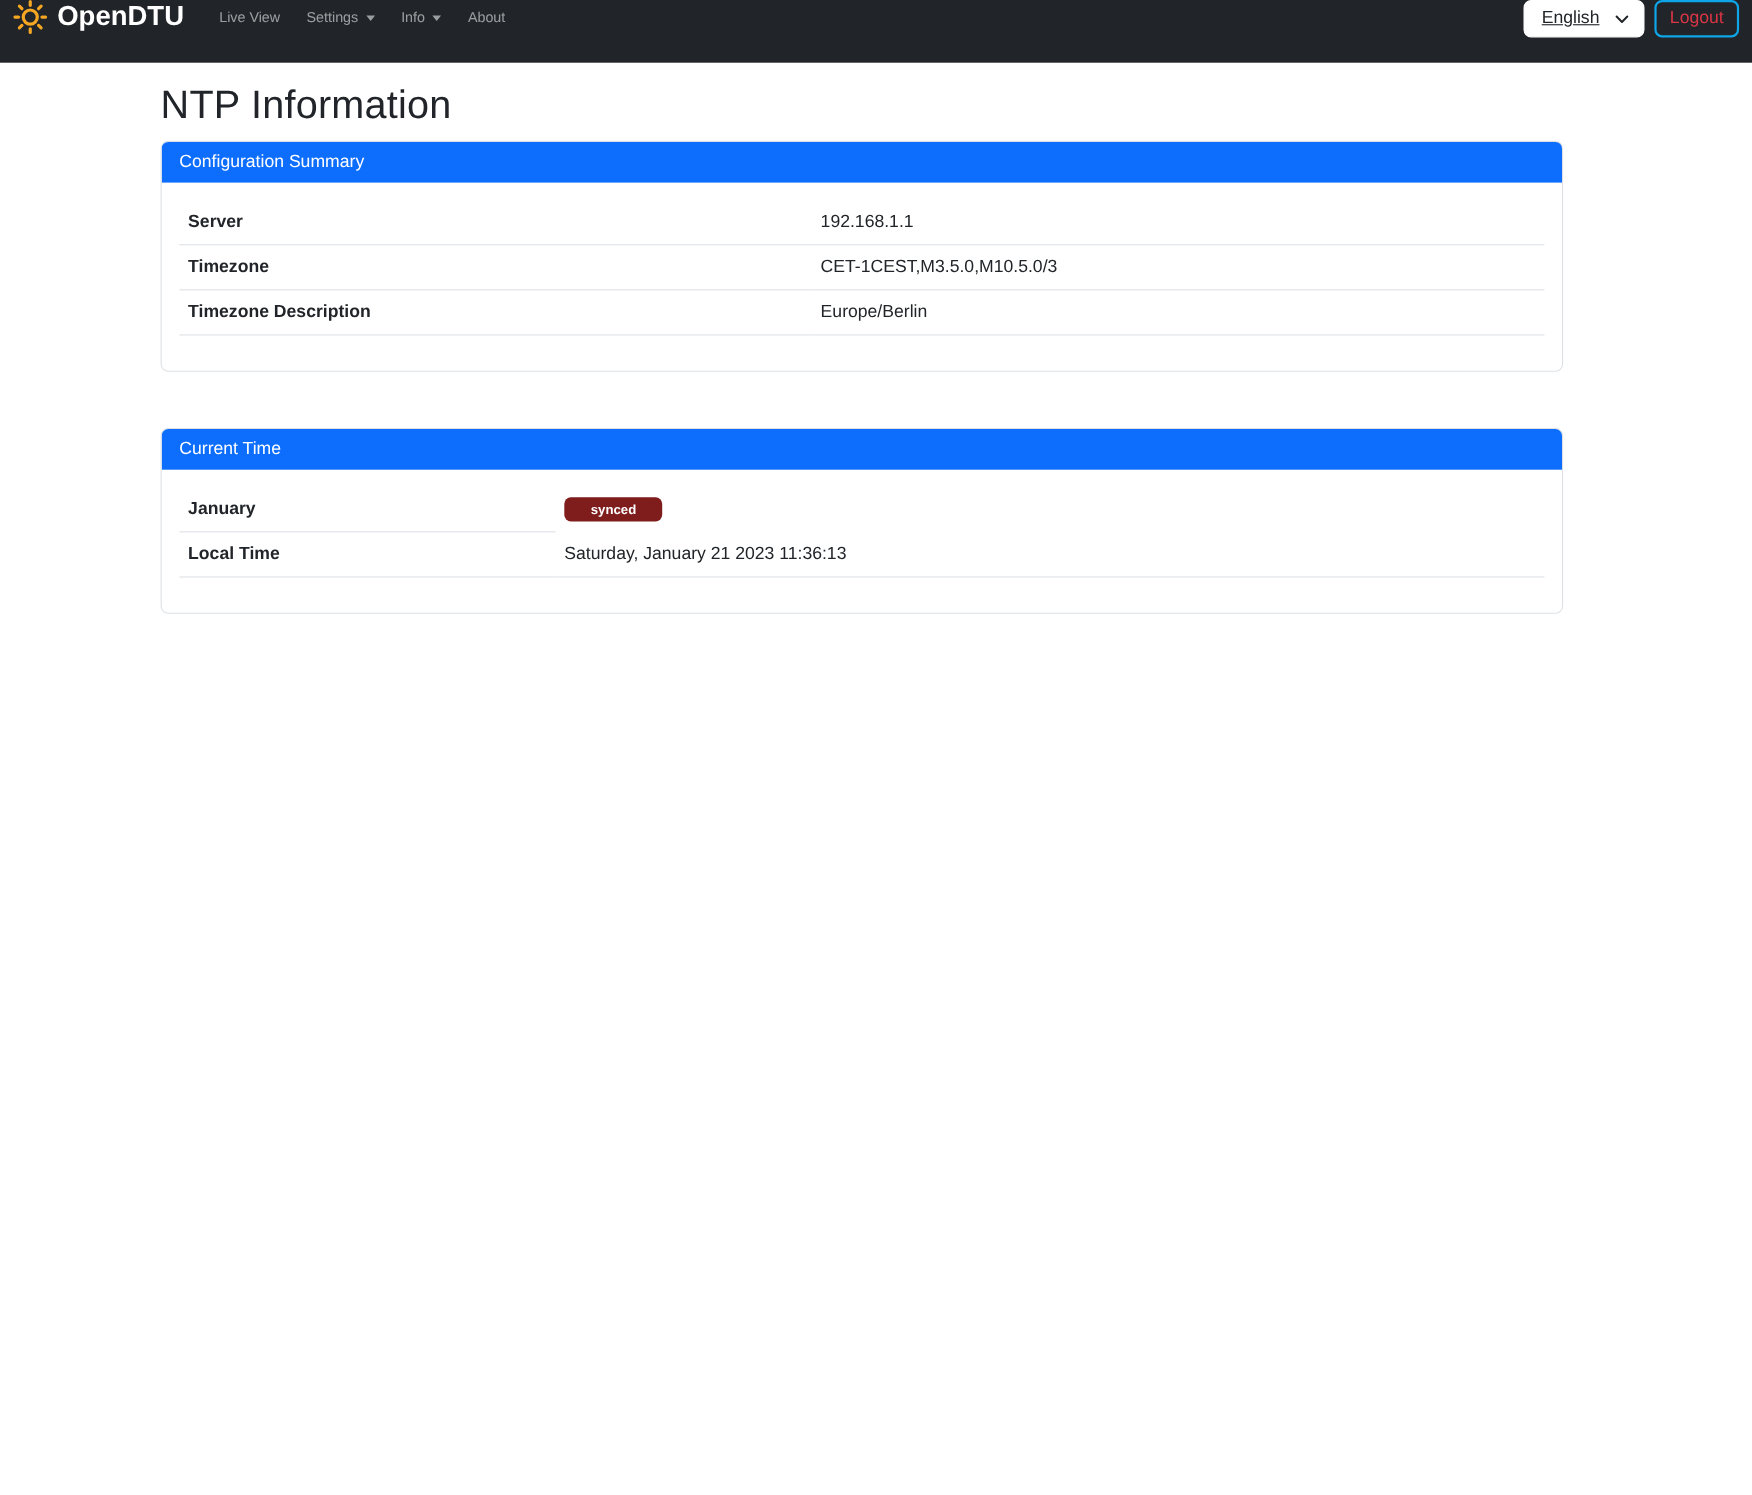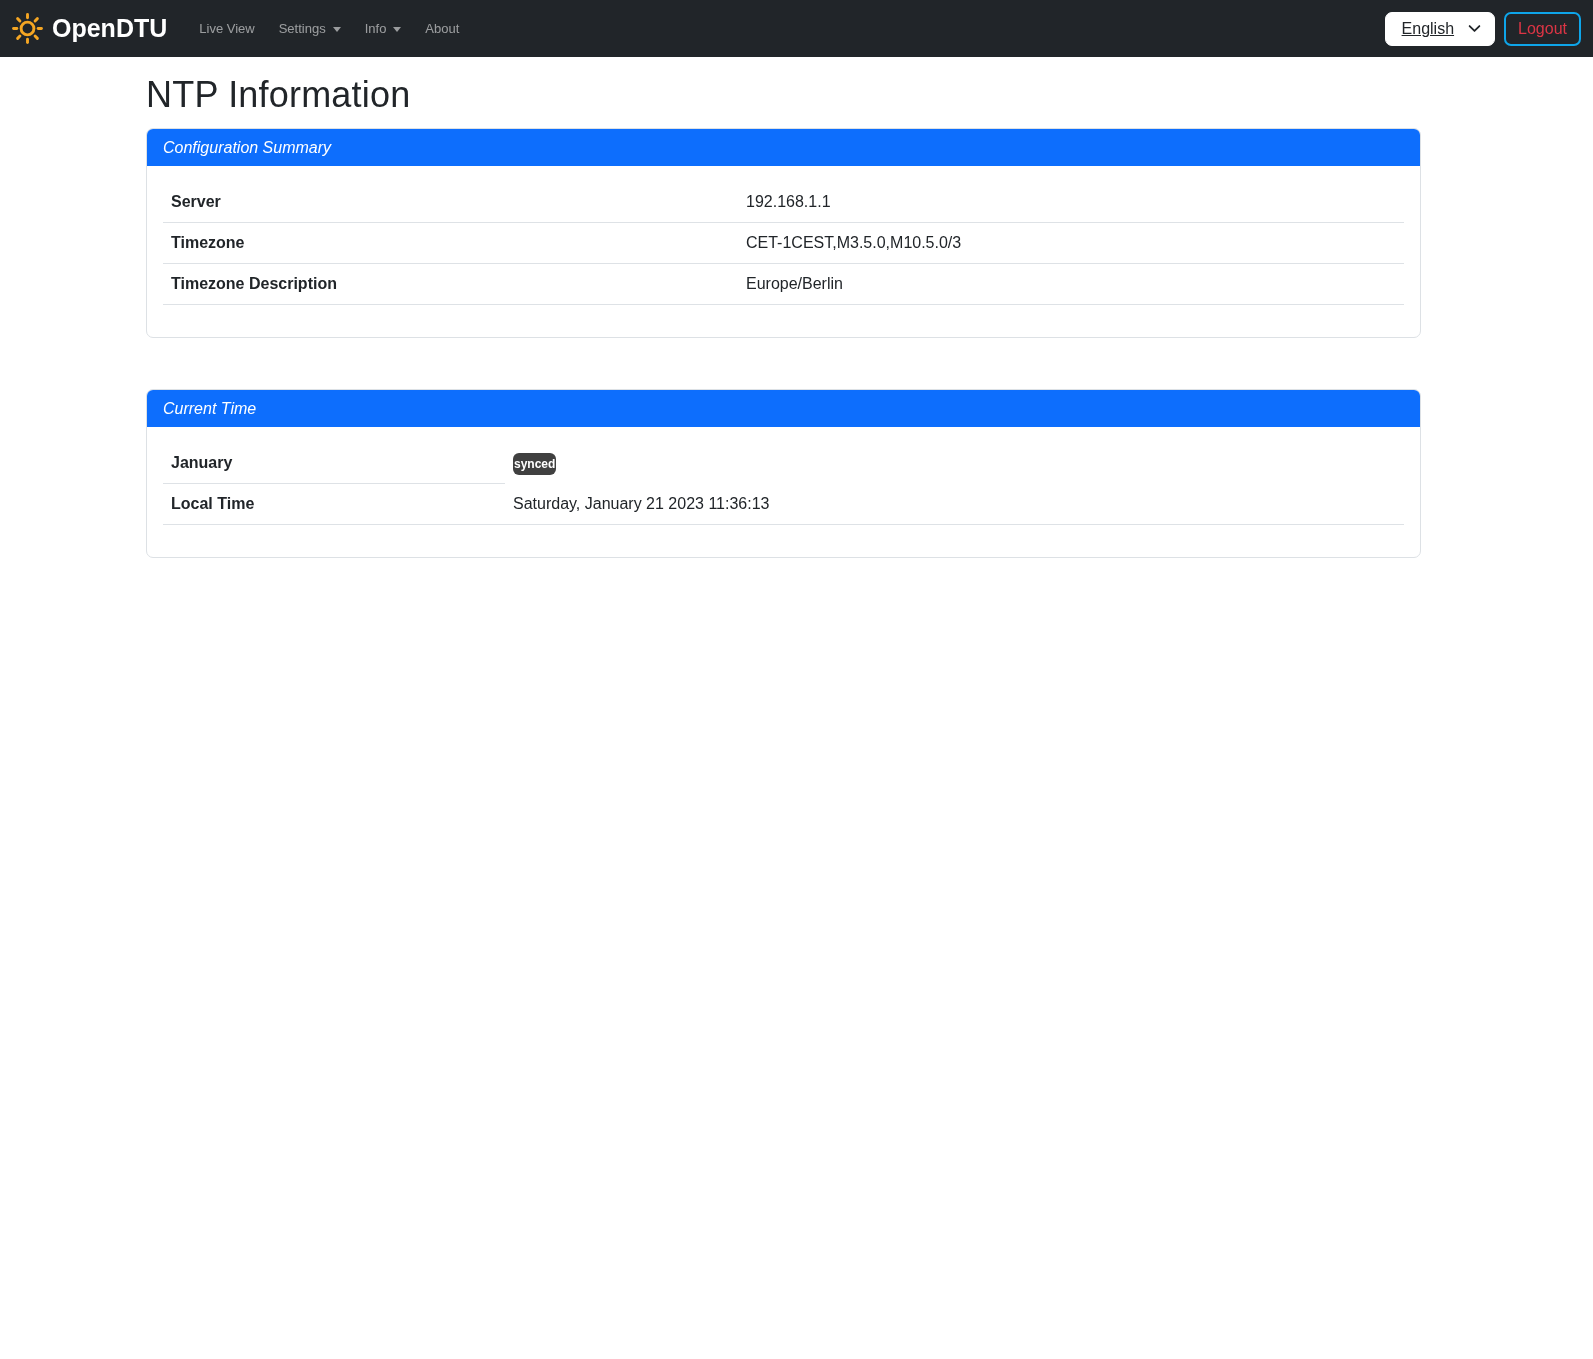--- a/index.html
+++ b/index.html
@@ -10,21 +10,21 @@
     background: #ffffff;
     min-height: 1359px;
     width: 1593px;
   }
 
   
   .navbar {
     height: 57px;
     background: #212529;
     display: flex;
-    align-items: center;
+    align-items: flex-start;
     justify-content: space-between;
     padding: 0 12px;
   }
   .nav-left { display: flex; align-items: center; }
   .brand {
     display: flex;
     align-items: center;
     gap: 9px;
     color: #ffffff;
     font-size: 25px;
@@ -106,21 +106,20 @@
     background: #ffffff;
     overflow: hidden;
   }
   .card-spacer { height: 51px; }
   .card-header {
     background: #0d6efd;
     color: #ffffff;
     padding: 8px 16px;
     font-size: 16px;
     line-height: 21px;
-    font-style: italic;
   }
   .card-body { padding: 16px; }
 
   table.kv-table {
     width: 100%;
     border-collapse: collapse;
     margin-bottom: 16px;
     font-size: 16px;
   }
   .kv-table th, .kv-table td {
@@ -129,26 +128,26 @@
     line-height: 24px;
     vertical-align: middle;
     border-bottom: 1px solid #dee2e6;
   }
   .kv-table th { font-weight: 700; }
   .kv-table td { font-weight: 400; }
   .no-bottom-border { border-bottom: none !important; }
 
   .badge-success {
     display: inline-block;
-    background: #404040;
+    background: #7f1d1d;
     color: #ffffff;
     font-size: 12px;
     font-weight: 700;
     line-height: 12px;
-    padding: 5px 1px;
+    padding: 5px 24px;
     border-radius: 6px;
   }
 </style>
 </head>
 <body>
 
 <nav class="navbar">
   <div class="nav-left">
     <a class="brand">
       <span style="display:flex;">

